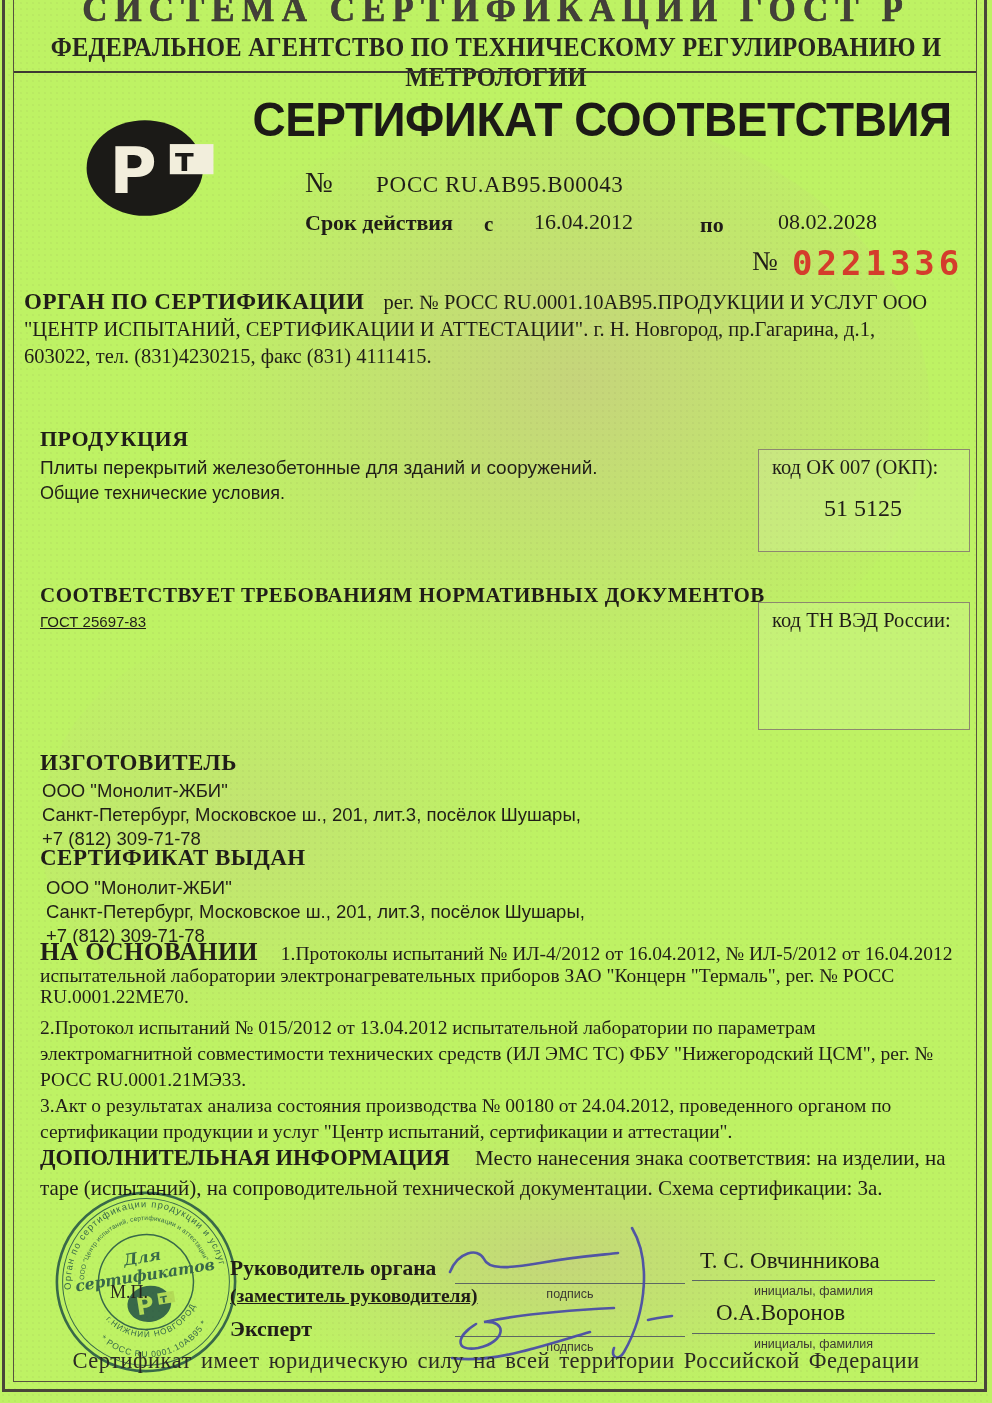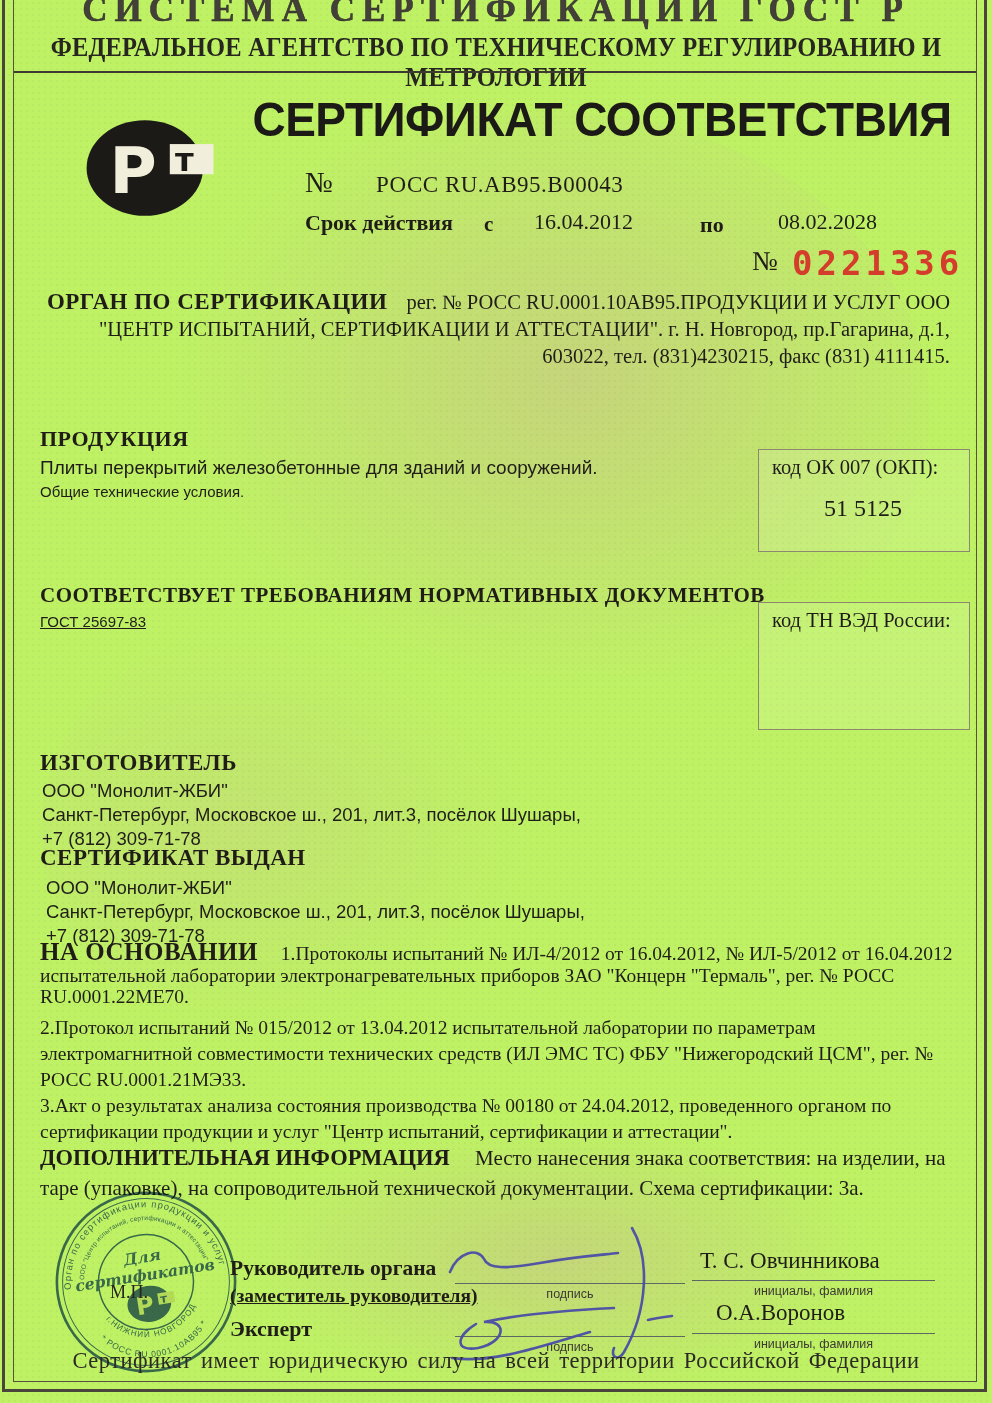--- a/index.html
+++ b/index.html
@@ -32,26 +32,26 @@
   .nosign{left:305px;top:166px;font-size:29px;}
   .certnum{left:376px;top:172px;font-size:23px;letter-spacing:.5px;}
   .validity-label{left:305px;top:210px;font-size:22px;font-weight:bold;}
   .v-s{left:484px;top:212px;font-size:21px;font-weight:bold;}
   .v-from{left:534px;top:209px;font-size:22px;}
   .v-po{left:700px;top:212px;font-size:22px;font-weight:bold;}
   .v-to{left:778px;top:209px;font-size:22px;}
   .blank-sign{left:752px;top:246px;font-size:27px;}
   .blank-num{left:792px;top:243px;font-size:34px;font-weight:bold;color:#d43c2c;
         font-family:"DejaVu Sans Mono",monospace;letter-spacing:4px;}
-  .organ-p{left:32px;top:288px;width:918px;font-size:20.5px;line-height:27px;text-align:right;}
+  .organ-p{left:24px;top:288px;width:918px;font-size:20.5px;line-height:27px;}
   .h-inline{font-size:23px;font-weight:bold;letter-spacing:.5px;margin-right:14px;}
   .sec-h{font-size:22px;font-weight:bold;letter-spacing:.5px;}
   .prod-h{left:40px;top:426px;}
   .prod-l1{left:40px;top:457px;font-size:19px;}
-  .prod-l2{left:40px;top:483px;font-size:15px;}
+  .prod-l2{left:40px;top:483px;font-size:18px;}
   .codebox{border:1px solid #8d876f;background:rgba(255,255,252,.12);}
   .okpbox{left:758px;top:449px;width:210px;height:101px;}
   .okp-label{left:772px;top:456px;font-size:20.5px;}
   .okp-value{left:758px;top:495px;width:210px;text-align:center;font-size:24px;}
   .conf-h{left:40px;top:583px;font-size:21px;}
   .conf-doc{left:40px;top:613px;font-size:15px;text-decoration:underline;}
   .tnvbox{left:758px;top:602px;width:210px;height:126px;}
   .tnv-label{left:772px;top:609px;font-size:20.5px;}
   .man-h{left:40px;top:750px;font-size:23px;}
   .man-lines{left:42px;top:779px;font-size:18.5px;line-height:24px;}
@@ -151,21 +151,21 @@
     <span class="basis-h">НА ОСНОВАНИИ</span>
     <span>1.Протоколы испытаний № ИЛ-4/2012 от 16.04.2012, № ИЛ-5/2012 от 16.04.2012 испытательной лаборатории электронагревательных приборов ЗАО "Концерн "Термаль", рег. № РОСС RU.0001.22МЕ70.</span>
   </p>
   <p class="abs basis-p2">
     <span>2.Протокол испытаний № 015/2012 от 13.04.2012 испытательной лаборатории по параметрам электромагнитной совместимости технических средств (ИЛ ЭМС ТС) ФБУ "Нижегородский ЦСМ", рег. № РОСС RU.0001.21МЭ33.</span><br>
     <span>3.Акт о результатах анализа состояния производства № 00180 от 24.04.2012, проведенного органом по сертификации продукции и услуг "Центр испытаний, сертификации и аттестации".</span>
   </p>
 
   <p class="abs addinfo-p">
     <span class="addinfo-h">ДОПОЛНИТЕЛЬНАЯ ИНФОРМАЦИЯ</span>
-    <span>Место нанесения знака соответствия: на изделии, на таре (упаковке), на сопроводительной технической документации. Схема сертификации: 3а.</span>
+    <span>Место нанесения знака соответствия: на изделии, на таре (испытаний), на сопроводительной технической документации. Схема сертификации: 3а.</span>
   </p>
 
   <svg class="abs stamp-wrap" viewBox="0 0 230 230">
     <g fill="none" stroke="#3c63b4">
       <circle cx="115" cy="115" r="109" stroke-width="3.2"></circle>
       <circle cx="115" cy="115" r="102" stroke-width="1.2"></circle>
       <circle cx="115" cy="115" r="58" stroke-width="1.8"></circle>
     </g>
     <defs>
       <path id="arcTop" d="M 29,148 A 92,92 0 1 1 201,148"></path>

